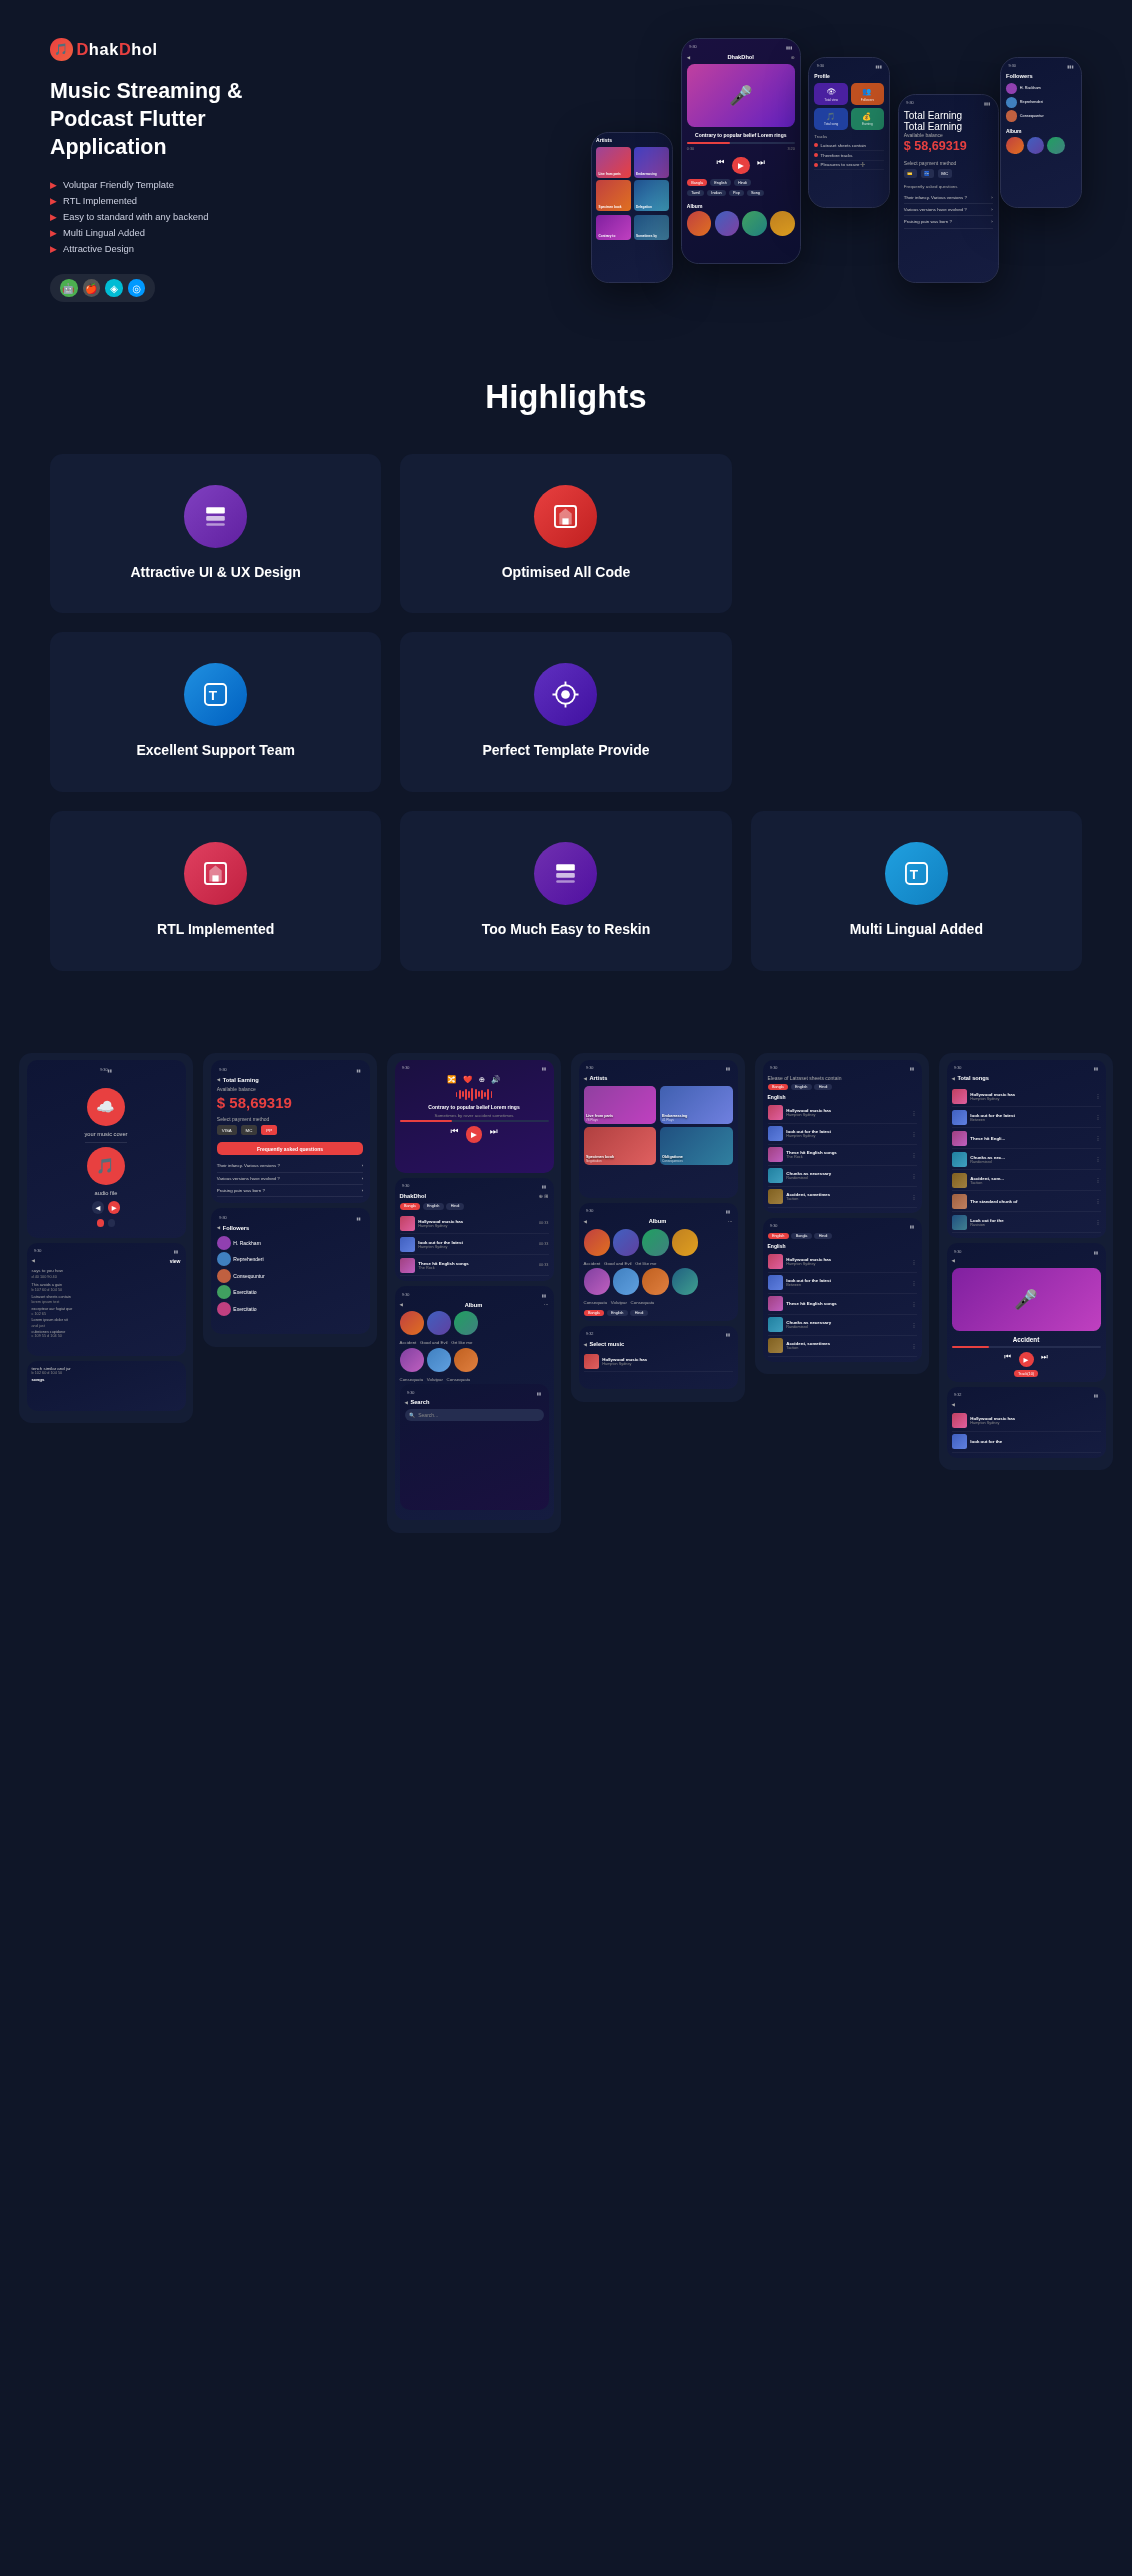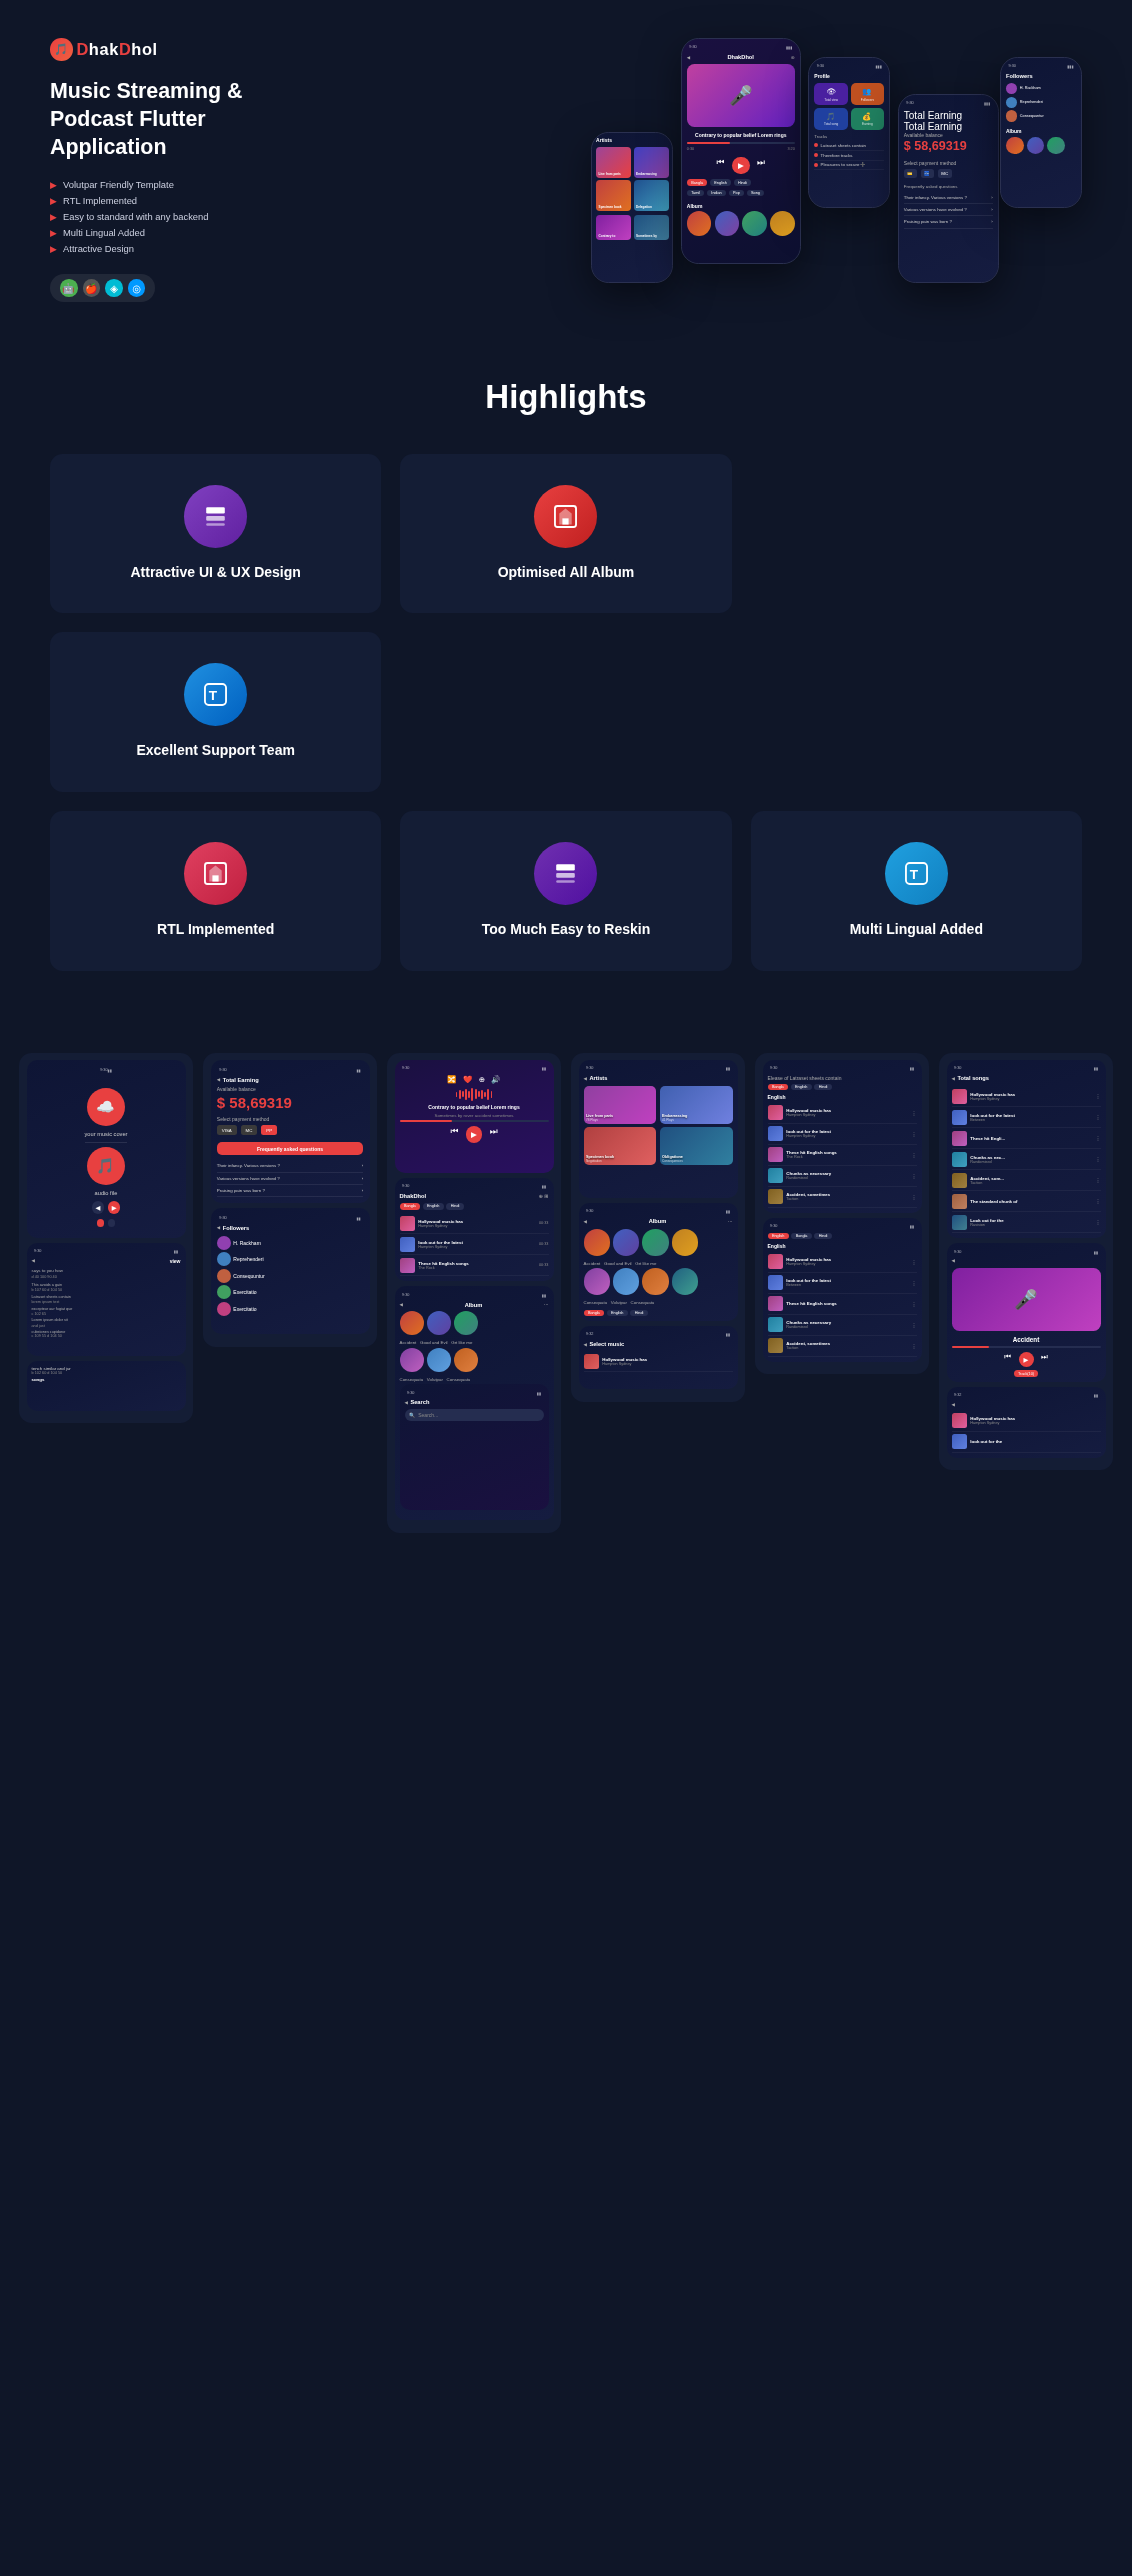--- a/index.html
+++ b/index.html
@@ -813,37 +813,47 @@
     </div>
 
     <div class="highlight-card">
       <div class="highlight-icon-wrap icon-red">
         <svg width="31" height="31" viewBox="0 0 50 50" fill="none">
           <rect x="8" y="8" width="34" height="34" rx="4" stroke="white" stroke-width="3" fill="none"></rect>
           <path d="M15 20 L25 12 L35 20 L35 38 L15 38 Z" fill="rgba(255,255,255,0.4)"></path>
           <rect x="20" y="28" width="10" height="10" fill="white"></rect>
         </svg>
       </div>
-      <span class="highlight-label">Optimised All Album</span>
+      <span class="highlight-label">Optimised All Code</span>
     </div>
 
   </div>
 
   <div class="highlights-grid">
 
     <div class="highlight-card">
       <div class="highlight-icon-wrap icon-blue">
         <svg width="31" height="31" viewBox="0 0 50 50" fill="none" style="font-size:40px">
           <rect x="8" y="8" width="34" height="34" rx="6" stroke="white" stroke-width="3" fill="none"></rect>
           <text x="14" y="34" font-size="22" fill="white" font-family="Arial" font-weight="bold">T</text>
         </svg>
       </div>
       <span class="highlight-label">Excellent Support Team</span>
     </div>
 
+    <div class="highlight-card">
+      <div class="highlight-icon-wrap icon-violet">
+        <svg width="31" height="31" viewBox="0 0 50 50" fill="none">
+          <circle cx="25" cy="25" r="15" stroke="white" stroke-width="3" fill="none"></circle>
+          <circle cx="25" cy="25" r="7" fill="white"></circle>
+          <path d="M25 4 L25 10 M25 40 L25 46 M4 25 L10 25 M40 25 L46 25" stroke="white" stroke-width="3"></path>
+        </svg>
+      </div>
+      <span class="highlight-label">Perfect Template Provide</span>
+    </div>
 
   </div>
 
   <div class="highlights-grid">
 
     <div class="highlight-card">
       <div class="highlight-icon-wrap icon-pink">
         <svg width="31" height="31" viewBox="0 0 50 50" fill="none">
           <rect x="8" y="8" width="34" height="34" rx="4" stroke="white" stroke-width="3" fill="none"></rect>
           <path d="M15 20 L25 12 L35 20 L35 38 L15 38 Z" fill="rgba(255,255,255,0.4)"></path>

